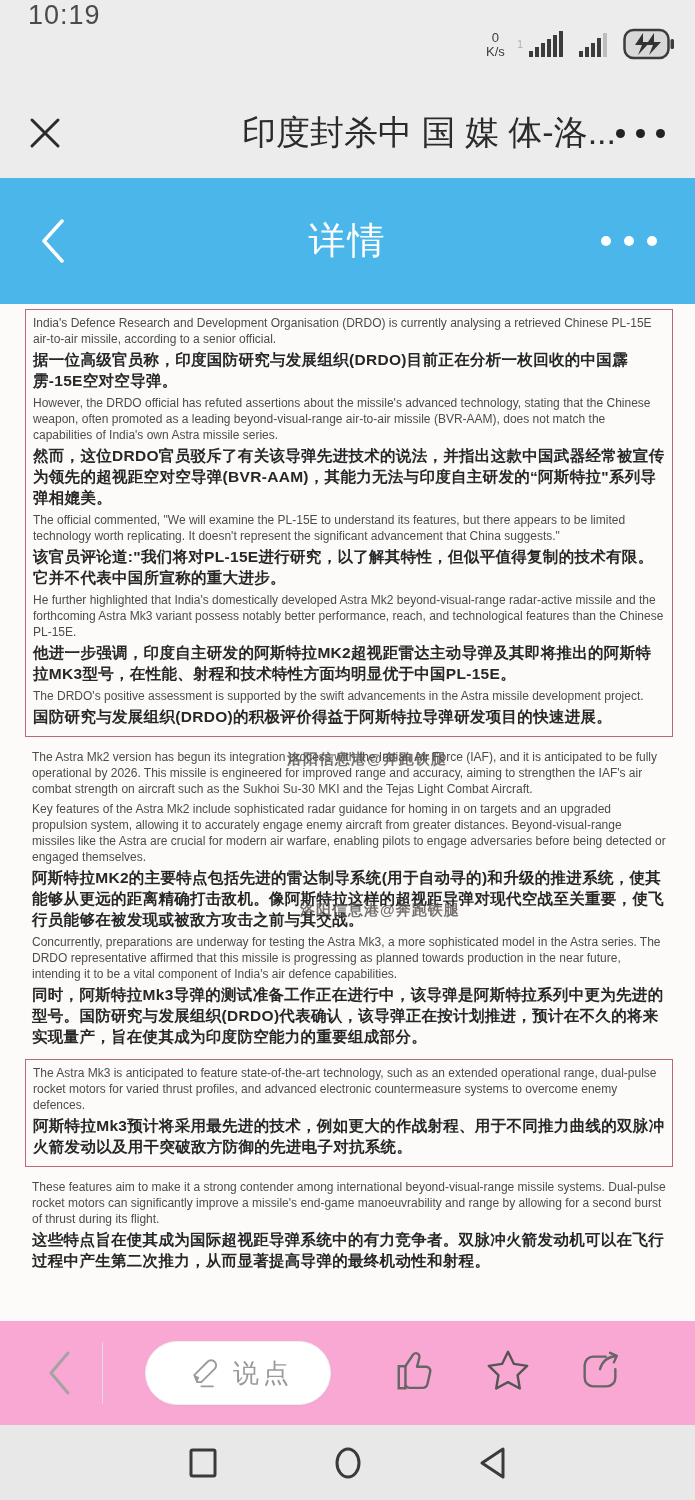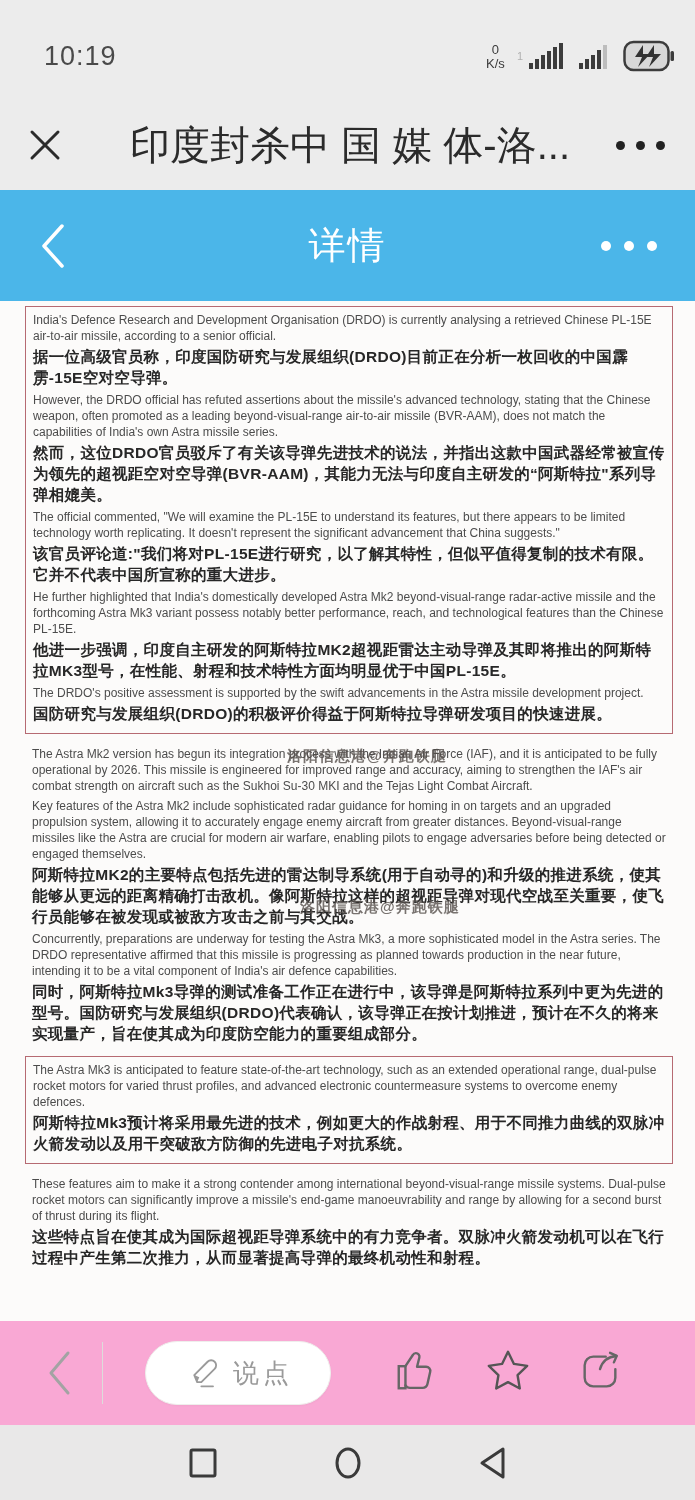--- a/index.html
+++ b/index.html
@@ -1,37 +1,37 @@
 <!DOCTYPE html>
 <html><head>
 <meta charset="utf-8">
 <style>
   * { margin:0; padding:0; box-sizing:border-box; }
   html,body { width:695px; height:1500px; overflow:hidden; }
   body { font-family:"Liberation Sans","DejaVu Sans",sans-serif; background:#ececec; }
   .phone { width:695px; height:1500px; display:flex; flex-direction:column; }
 
   
-  .statusbar { height:88px; background:#ececec; display:flex; align-items:center; justify-content:space-between; padding:0 20px 0 44px;margin-top:12px; }
+  .statusbar { height:88px; background:#ececec; display:flex; justify-content:space-between; padding:0 20px 0 28px; }
   .time { font-size:27px; color:#4a4a4a; letter-spacing:1px; }
   .status-right { display:flex; align-items:center; gap:10px; }
   .speed { display:flex; flex-direction:column; align-items:center; line-height:1; color:#3c3c3c; margin-right:2px; }
   .speed .v { font-size:13px; }
   .speed .u { font-size:13px; margin-top:1px; }
   .sim-ind { font-size:11px; color:#b0b0b0; margin-right:-4px; }
 
   
   .titlebar { height:90px; background:#ececec; display:flex; align-items:center; padding:0 30px 0 28px; }
   .close-btn { width:50px; display:flex; align-items:center; }
-  .page-title { flex:1; font-size:40px; color:#2b2b2b; margin-left:52px; white-space:nowrap; overflow:hidden; }
+  .page-title { flex:1; font-size:34px; color:#2b2b2b; margin-left:52px; white-space:nowrap; overflow:hidden;text-align:right; }
   .dots-dark { display:flex; gap:11px; }
   .dots-dark i { width:9px; height:9px; border-radius:50%; background:#222; }
 
   
-  .bluebar { height:111px; background:#4bb6e9; display:flex; align-items:center; position:relative; padding:0 38px; }
+  .bluebar { height:126px; background:#4bb6e9; display:flex; align-items:center; position:relative; padding:0 38px; }
   .blue-title { position:absolute; left:0; right:0; text-align:center; color:#fff; font-size:37px; letter-spacing:2px; }
   .dots-white { display:flex; gap:13px; margin-left:auto; }
   .dots-white i { width:10px; height:10px; border-radius:50%; background:#fff; }
 
   
   .content { flex:1; background:#fcfbfa; padding:5px 22px 0 25px; position:relative; overflow:hidden; }
   .section { margin:12px 0; padding:0 7px; }
   .section:first-child { margin-top:0; }
   .section.boxed { border:1.5px solid #b66a72; padding:2px 7px 9px; }
   p.en { font-size:12px; line-height:16px; color:#4c4c4c; margin:4px 0 2px; }

